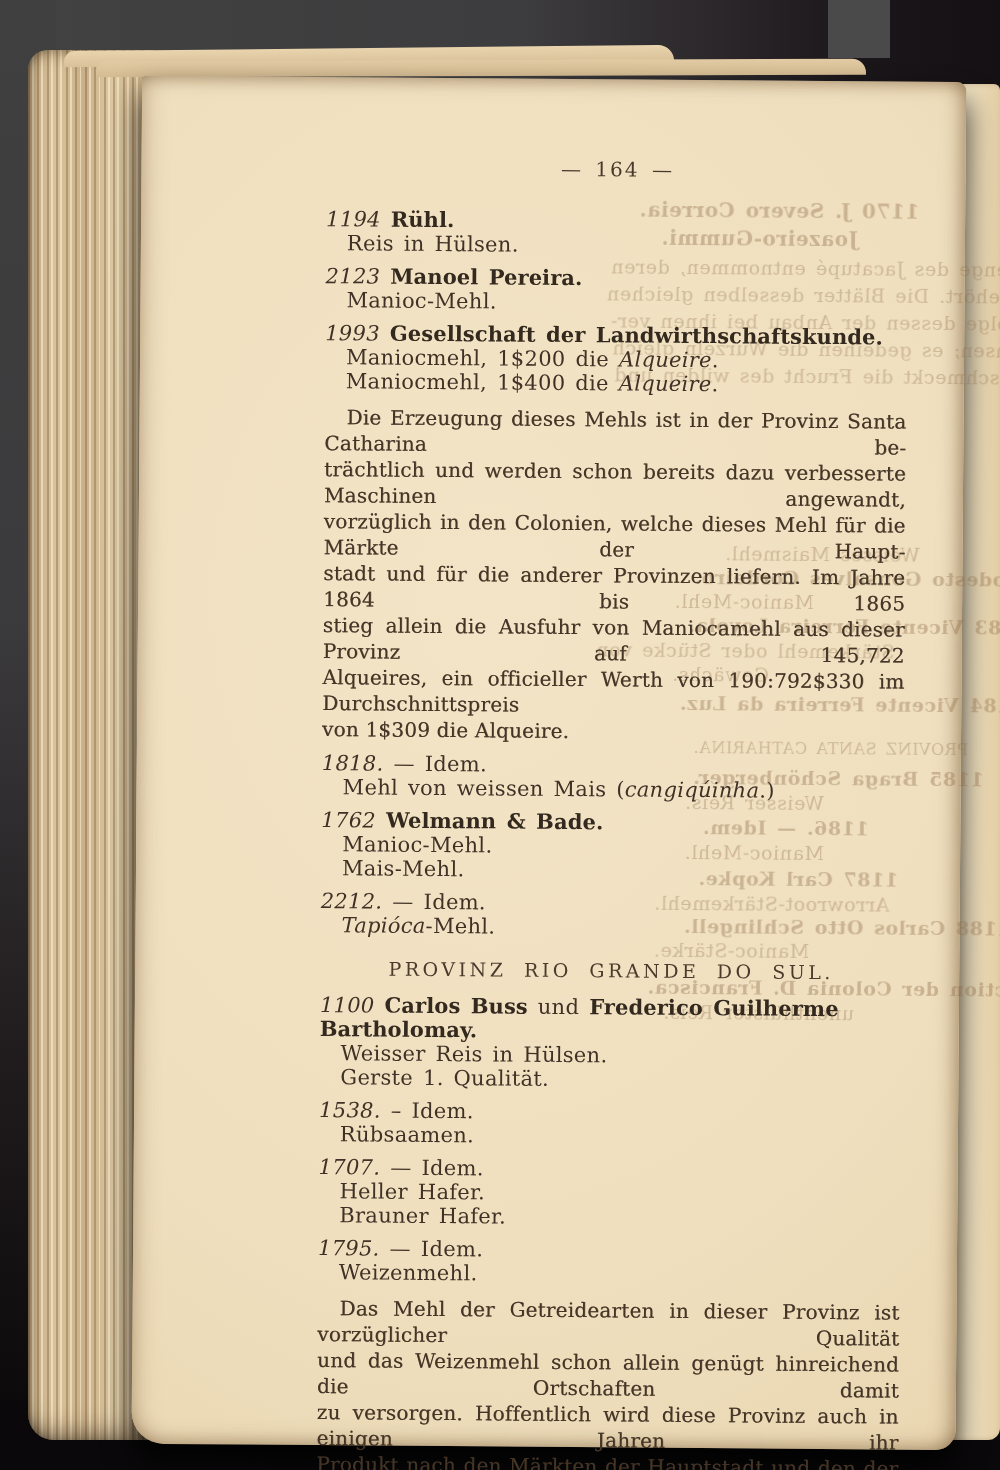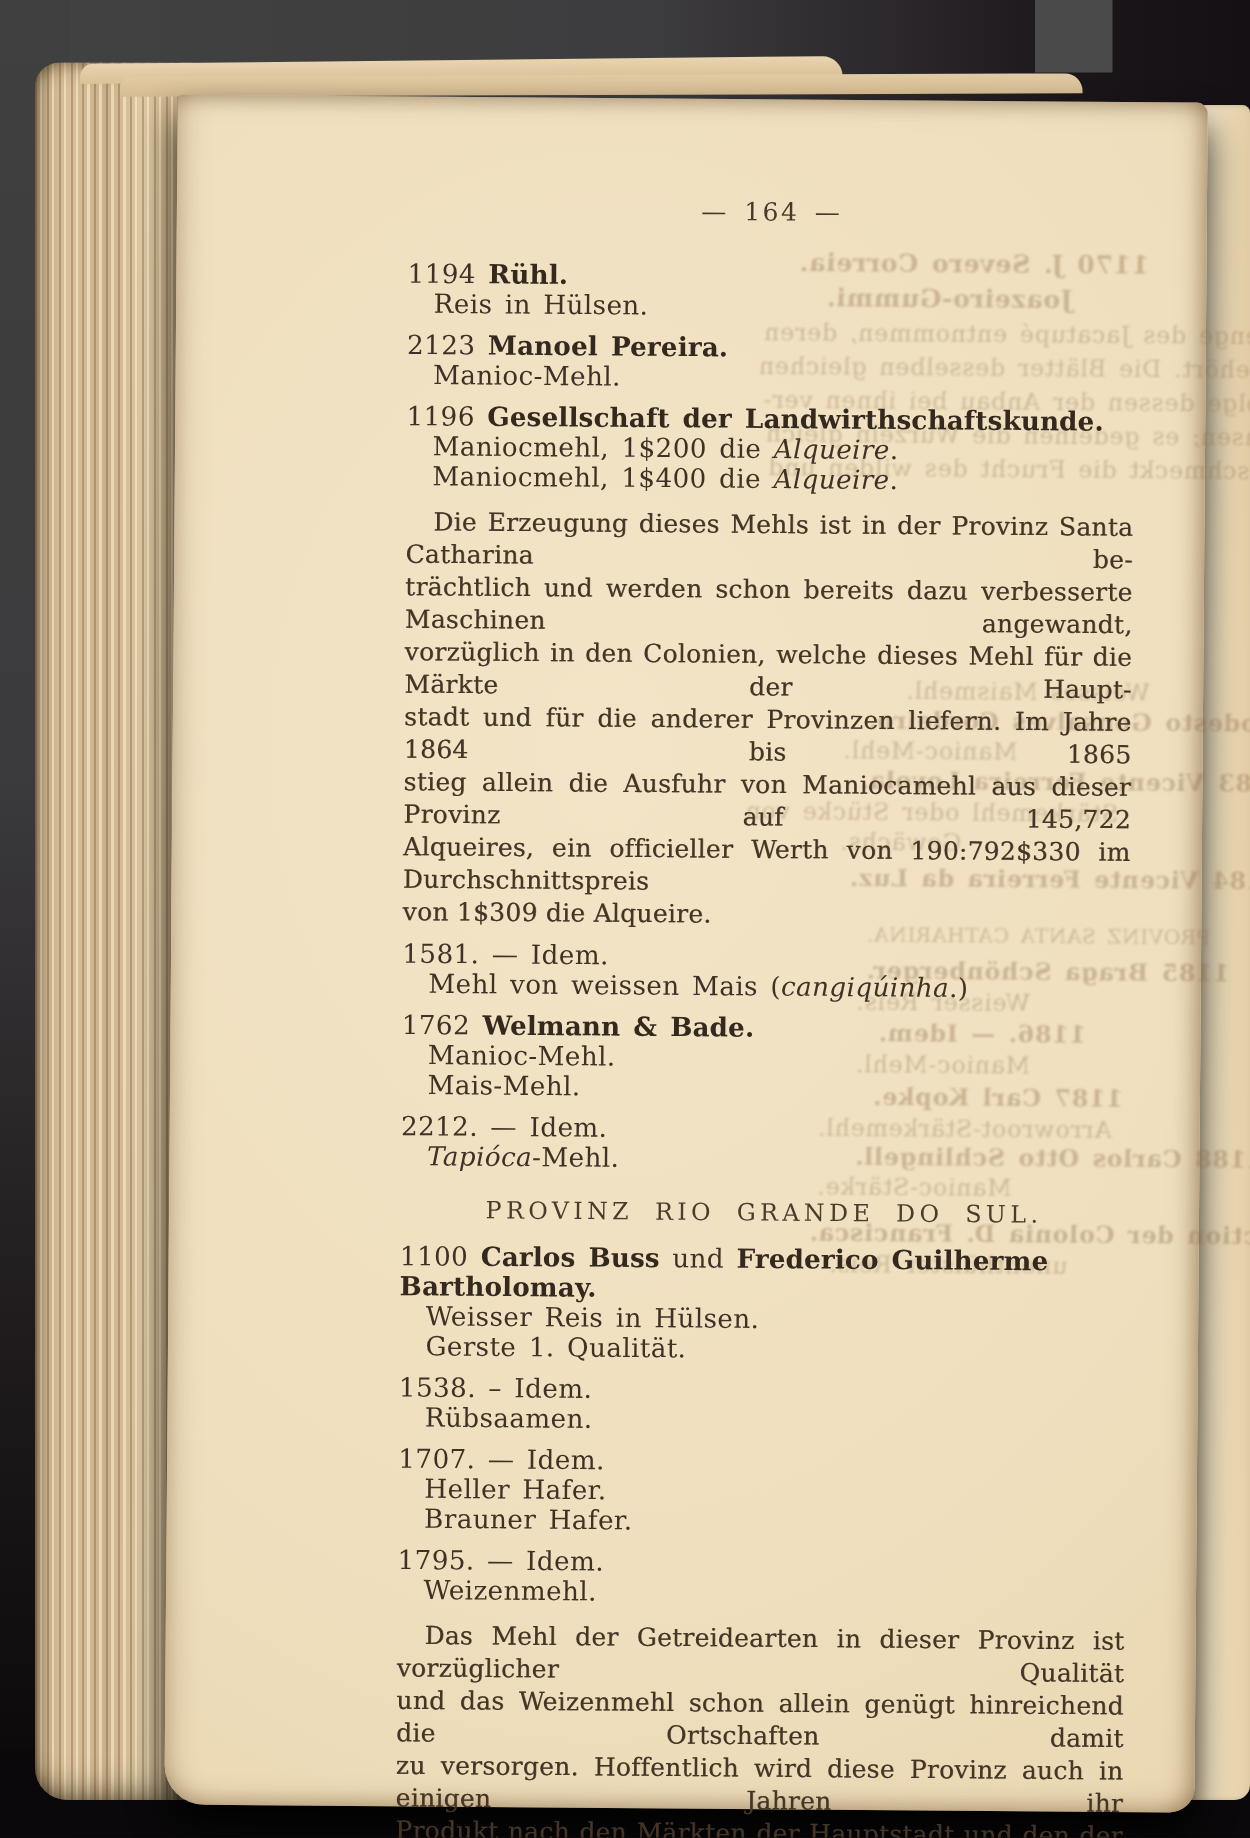--- a/index.html
+++ b/index.html
@@ -51,21 +51,21 @@
   .ghost-line{position:absolute;white-space:nowrap;color:#8f6c48;opacity:.34;
     transform:scaleX(-1);filter:blur(0.7px);letter-spacing:.6px;word-spacing:3px;}
   .ghost-line.gb{font-weight:700;opacity:.38;}
 
   
   .column{position:absolute;left:185px;top:78px;width:582px;z-index:4;color:#3f3126;}
   .page-num{text-align:center;font-size:20px;letter-spacing:2px;word-spacing:4px;
     color:#483a2b;margin-bottom:28px;}
   .entry-line{font-size:21px;line-height:24px;margin-top:9px;letter-spacing:.3px;word-spacing:3px;}
   .item-line{font-size:21px;line-height:24px;padding-left:21px;letter-spacing:.3px;word-spacing:3px;}
-  .entry-line .num{color:#3f3126;}
+  .entry-line .num{color:#3f3126;font-style:italic;}
   .b{font-weight:700;color:#33291e;letter-spacing:.1px;}
   .i{font-style:italic;}
   .section-heading{text-align:center;font-size:19px;letter-spacing:3.5px;word-spacing:8px;
     color:#4a3b2c;margin:20px 0 14px 0;}
   .para{margin-top:11px;margin-bottom:5px;color:#443527;
     text-shadow:0.4px 0 0 rgba(62,47,31,.55);}
   .para-line{font-size:20px;line-height:26px;text-align:justify;text-align-last:justify;
     letter-spacing:.2px;}
   .para-line.first{text-indent:22px;}
   .para-line.last{text-align-last:left;}
@@ -111,33 +111,33 @@
       <div class="ghost-line gb" style="left: 512px; top: 896px; font-size: 19px;">1189 Direction der Colonia D. Francisca.</div>
       <div class="ghost-line" style="left: 528px; top: 921px; font-size: 19px;">unenthülster Reis.</div>
     </div>
   <div class="column">
     <div class="page-num">— 164 —</div>
 
   <div class="entry-line"><span class="num">1194 </span><span class="b">Rühl.</span></div>
       <div class="item-line"><span>Reis in Hülsen.</span></div>
       <div class="entry-line"><span class="num">2123 </span><span class="b">Manoel Pereira.</span></div>
       <div class="item-line"><span>Manioc-Mehl.</span></div>
-      <div class="entry-line"><span class="num">1196 </span><span class="b">Gesellschaft der Landwirthschaftskunde.</span></div>
+      <div class="entry-line"><span class="num">1993 </span><span class="b">Gesellschaft der Landwirthschaftskunde.</span></div>
       <div class="item-line"><span>Maniocmehl, 1$200 die </span><span class="i">Alqueire</span><span>.</span></div>
       <div class="item-line"><span>Maniocmehl, 1$400 die </span><span class="i">Alqueire</span><span>.</span></div>
       <div class="para">
         <div class="para-line first">Die Erzeugung dieses Mehls ist in der Provinz Santa Catharina be-</div>
         <div class="para-line">trächtlich und werden schon bereits dazu verbesserte Maschinen angewandt,</div>
         <div class="para-line">vorzüglich in den Colonien, welche dieses Mehl für die Märkte der Haupt-</div>
         <div class="para-line">stadt und für die anderer Provinzen liefern. Im Jahre 1864 bis 1865</div>
         <div class="para-line">stieg allein die Ausfuhr von Maniocamehl aus dieser Provinz auf 145,722</div>
         <div class="para-line">Alqueires, ein officieller Werth von 190:792$330 im Durchschnittspreis</div>
         <div class="para-line last">von 1$309 die Alqueire.</div>
       </div>
-      <div class="entry-line"><span class="num">1581. — </span><span>Idem.</span></div>
+      <div class="entry-line"><span class="num">1818. — </span><span>Idem.</span></div>
       <div class="item-line"><span>Mehl von weissen Mais (</span><span class="i">cangiqúinha</span><span>.)</span></div>
       <div class="entry-line"><span class="num">1762 </span><span class="b">Welmann &amp; Bade.</span></div>
       <div class="item-line"><span>Manioc-Mehl.</span></div>
       <div class="item-line"><span>Mais-Mehl.</span></div>
       <div class="entry-line"><span class="num">2212. — </span><span>Idem.</span></div>
       <div class="item-line"><span class="i">Tapióca</span><span>-Mehl.</span></div>
       <div class="section-heading">PROVINZ RIO GRANDE DO SUL.</div>
       <div class="entry-line"><span class="num">1100 </span><span class="b">Carlos Buss</span><span> und </span><span class="b">Frederico Guilherme Bartholomay.</span></div>
       <div class="item-line"><span>Weisser Reis in Hülsen.</span></div>
       <div class="item-line"><span>Gerste 1. Qualität.</span></div>

